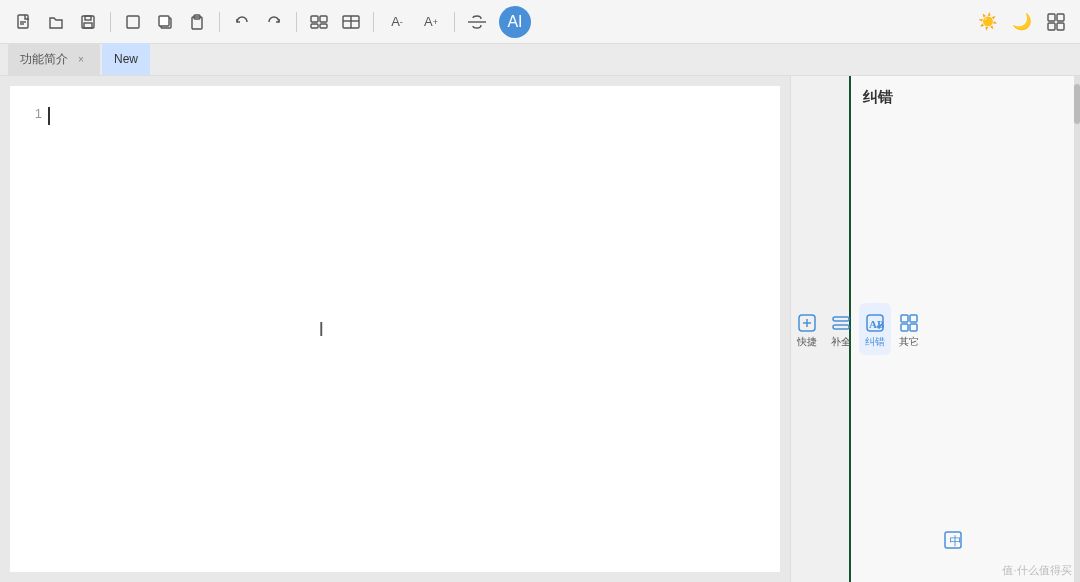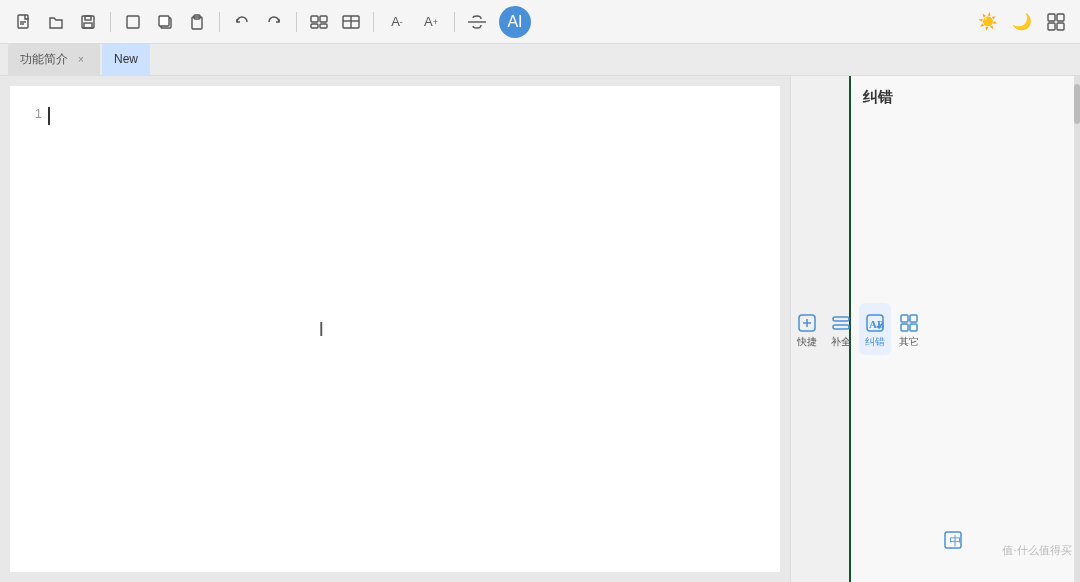--- a/index.html
+++ b/index.html
@@ -261,21 +261,21 @@
     }
 
     
     .sidebar-bottom {
       margin-top: auto;
     }
 
     
     .watermark {
       position: fixed;
-      bottom: 24px;
+      bottom: 4px;
       right: 8px;
       font-size: 11px;
       color: #bbb;
     }
   </style>
 </head>
 <body>
 
 <div class="toolbar">
 

